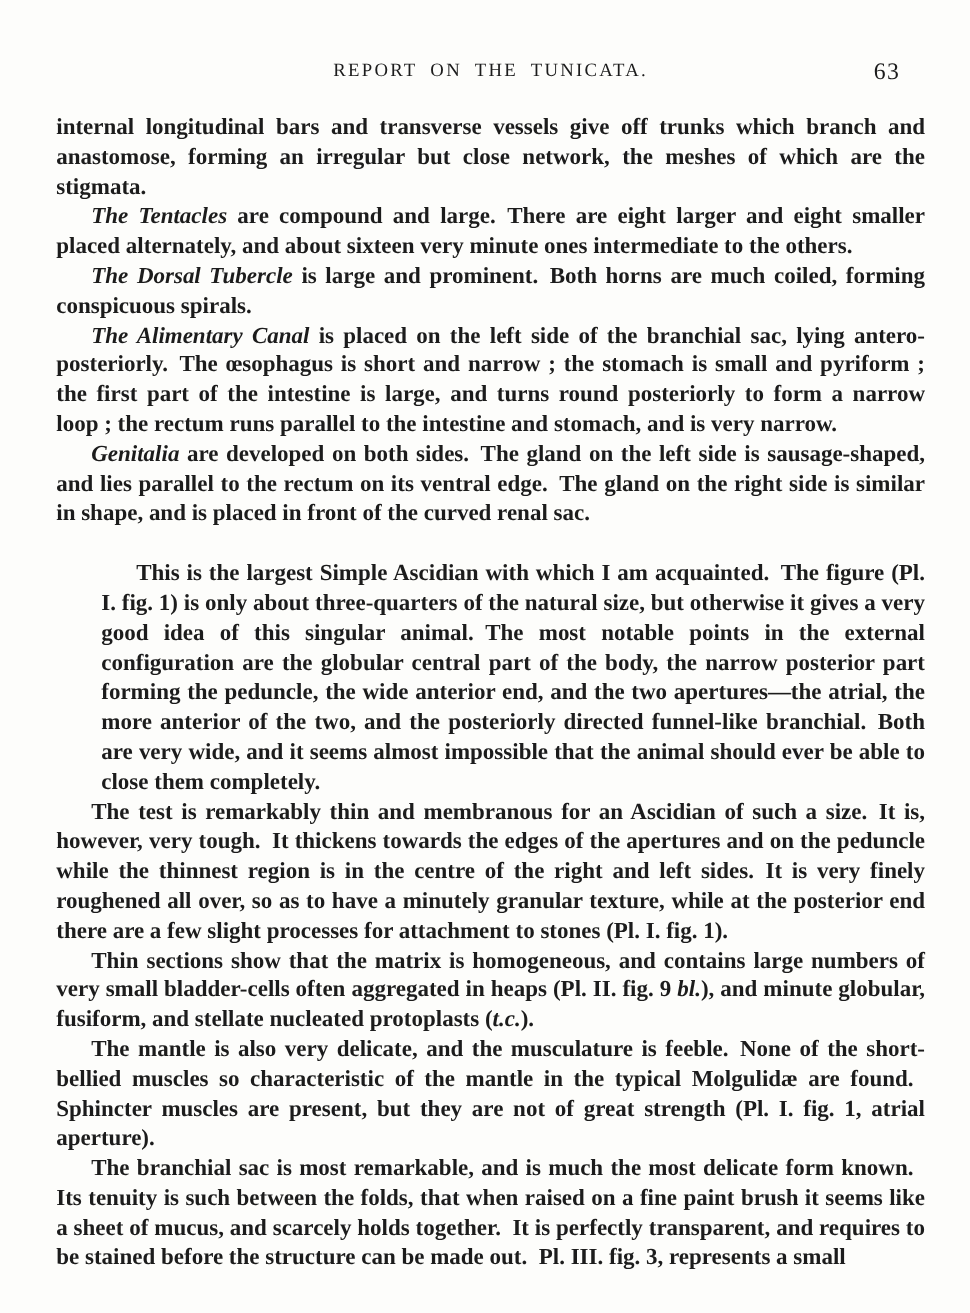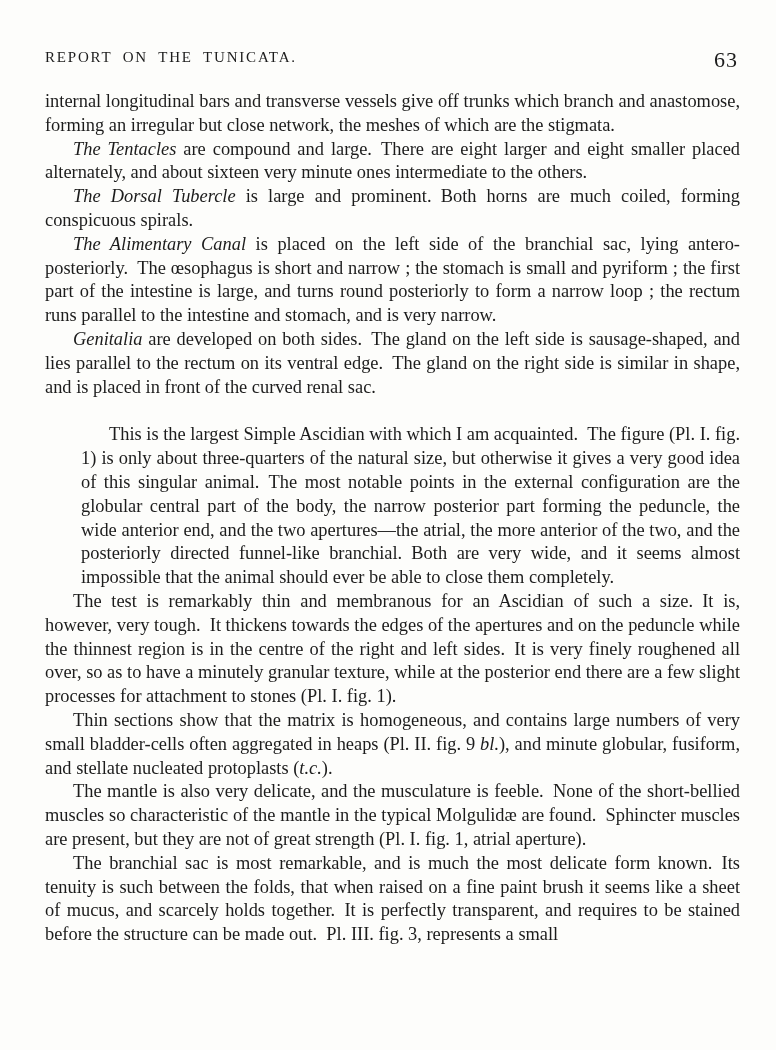--- a/index.html
+++ b/index.html
@@ -11,40 +11,41 @@
     padding: 48px 36px 0 45px;
     background: var(--paper, #fdfdfb);
     color: var(--ink, #1c1c1c);
     font-family: "Liberation Serif", "DejaVu Serif", serif;
     overflow: hidden;
   }
   .page-header {
     position: relative;
     height: 22px;
     margin-bottom: 20px;
-    text-align: left;
+    text-align: center;
   }
   .running-title {
     font-size: 15px;
     letter-spacing: 1.8px;
     word-spacing: 5px;
     white-space: nowrap;
   }
   .page-number {
     position: absolute;
-    right: 2px;
+    right: 20px;
     top: -1px;
-    font-size: 22px;
+    font-size: 19px;
     letter-spacing: 1px;
   }
   .page-body p {
     margin: 0;
     font-size: 18.4px;
     line-height: 23.8px;
     text-align: justify;
+    font-weight: bold;
   }
   .page-body p.indent { text-indent: 28px; }
   .page-body p.space-before { margin-top: 24px; margin-left: 36px; }
   .page-body em { font-style: italic; }
 </style>
 </head>
 <body>
 
 <div class="page">
   <header class="page-header">

